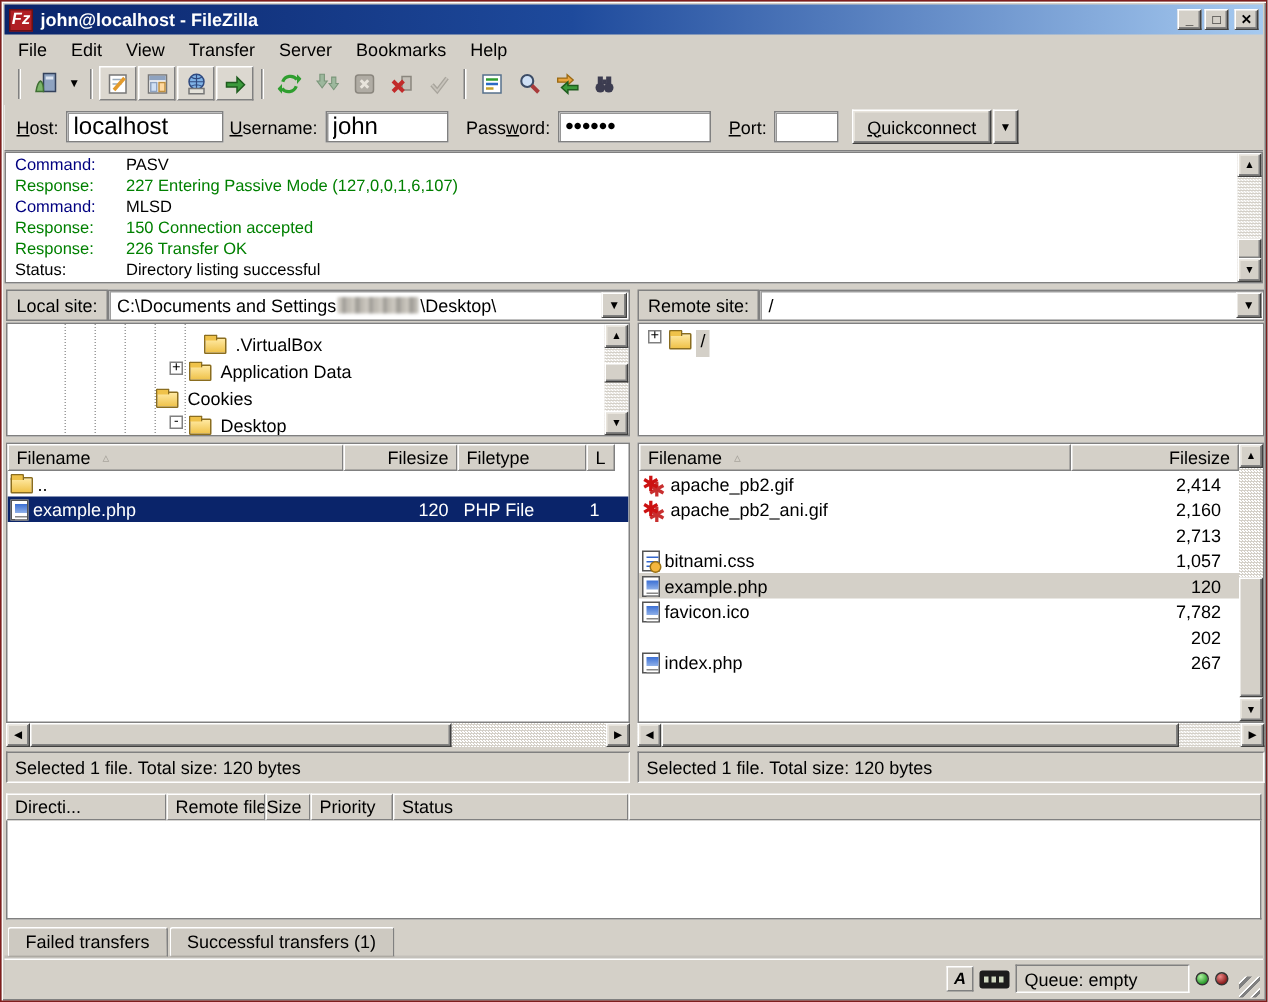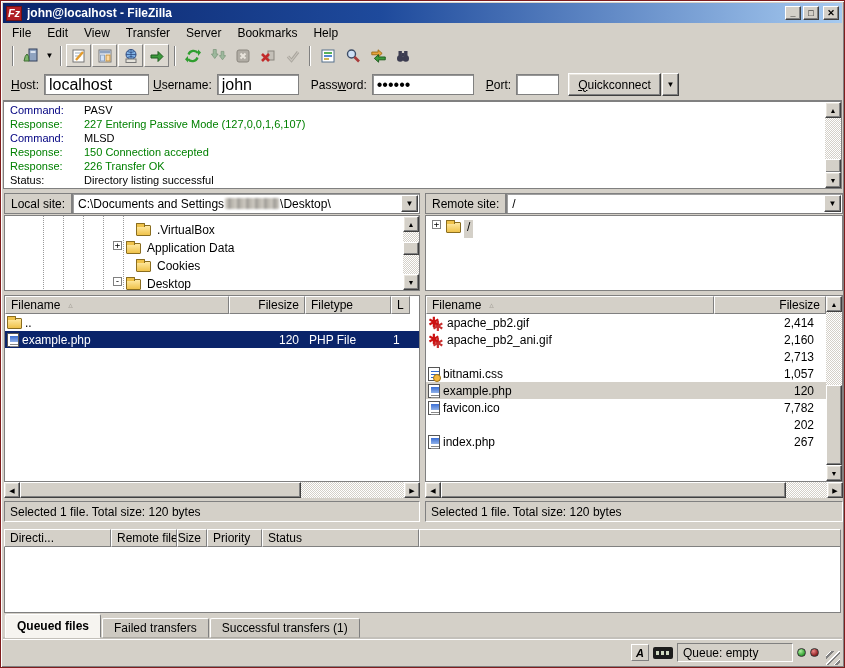--- a/index.html
+++ b/index.html
@@ -331,21 +331,21 @@
       <div class="tree-row" style="top:7px;padding-left:118px">
         <span class="expander empty"> </span>
         <span class="fi fi-folder" style="margin-left:4px"></span>
         <span class="tree-label">.VirtualBox</span>
       </div>
       <div class="tree-row" style="top:25px;padding-left:108px">
         <span class="expander">+</span>
         <span class="fi fi-folder" style="margin-left:4px"></span>
         <span class="tree-label">Application Data</span>
       </div>
-      <div class="tree-row" style="top:43px;padding-left:118px">
+      <div class="tree-row" style="top:43px;padding-left:86px">
         <span class="expander empty"> </span>
         <span class="fi fi-folder" style="margin-left:4px"></span>
         <span class="tree-label">Cookies</span>
       </div>
       <div class="tree-row" style="top:61px;padding-left:108px">
         <span class="expander">-</span>
         <span class="fi fi-folder" style="margin-left:4px"></span>
         <span class="tree-label">Desktop</span>
       </div>
       <div class="vsb" style="right:0;top:0;bottom:0">
@@ -505,21 +505,20 @@
         </div>
       <div class="hcell" style="width:157px">
           <span>Status</span>
         </div>
       <div class="hcell" style="flex:1"></div>
     </div>
     <div class="queue-body"></div>
   </div>
 
   <div class="tabs">
-    <div class="tab active">Queued files</div>
     <div class="tab">Failed transfers</div>
     <div class="tab">Successful transfers (1)</div>
   </div>
 
   <div class="statusbar">
     <div class="sb-typebox">A</div>
     <div class="sb-badge"></div>
     <div class="sb-queue">Queue: empty</div>
     <div class="led led-green"></div>
     <div class="led led-red"></div>

